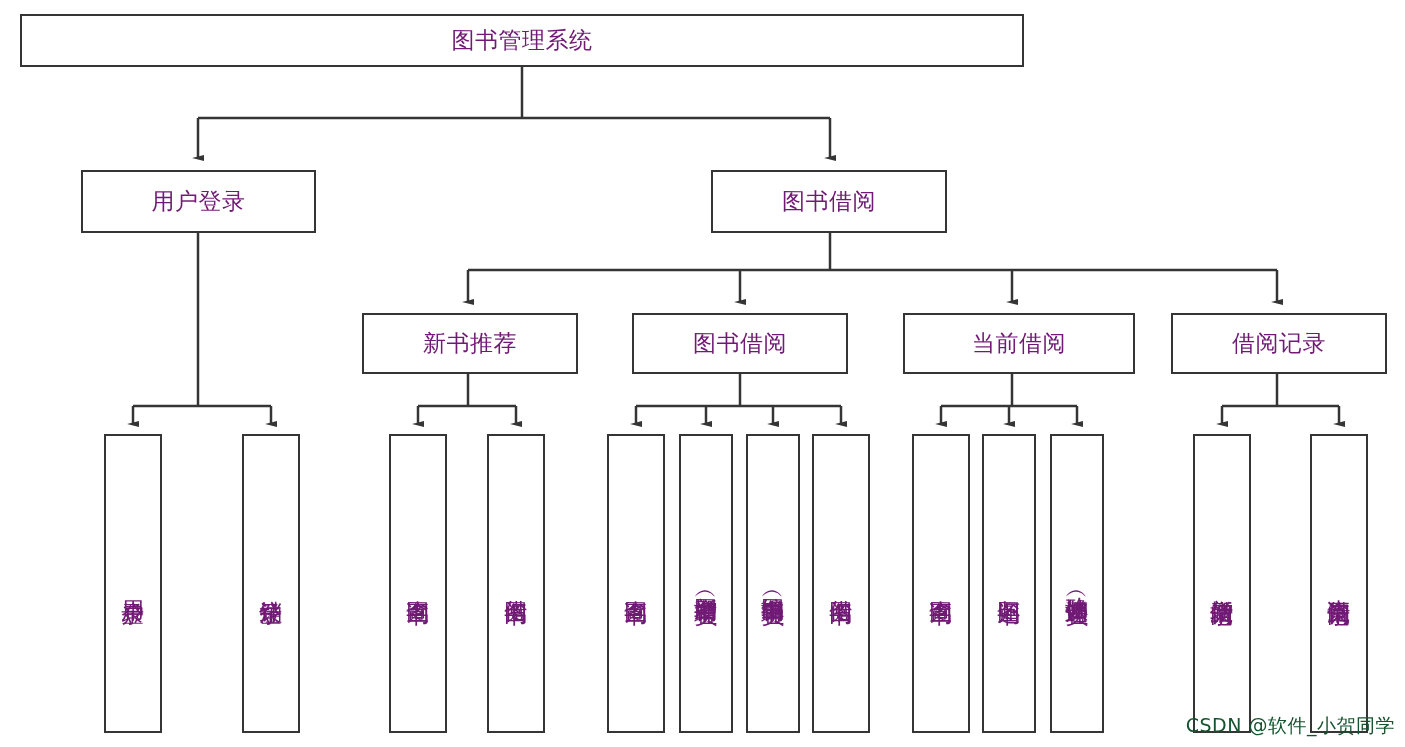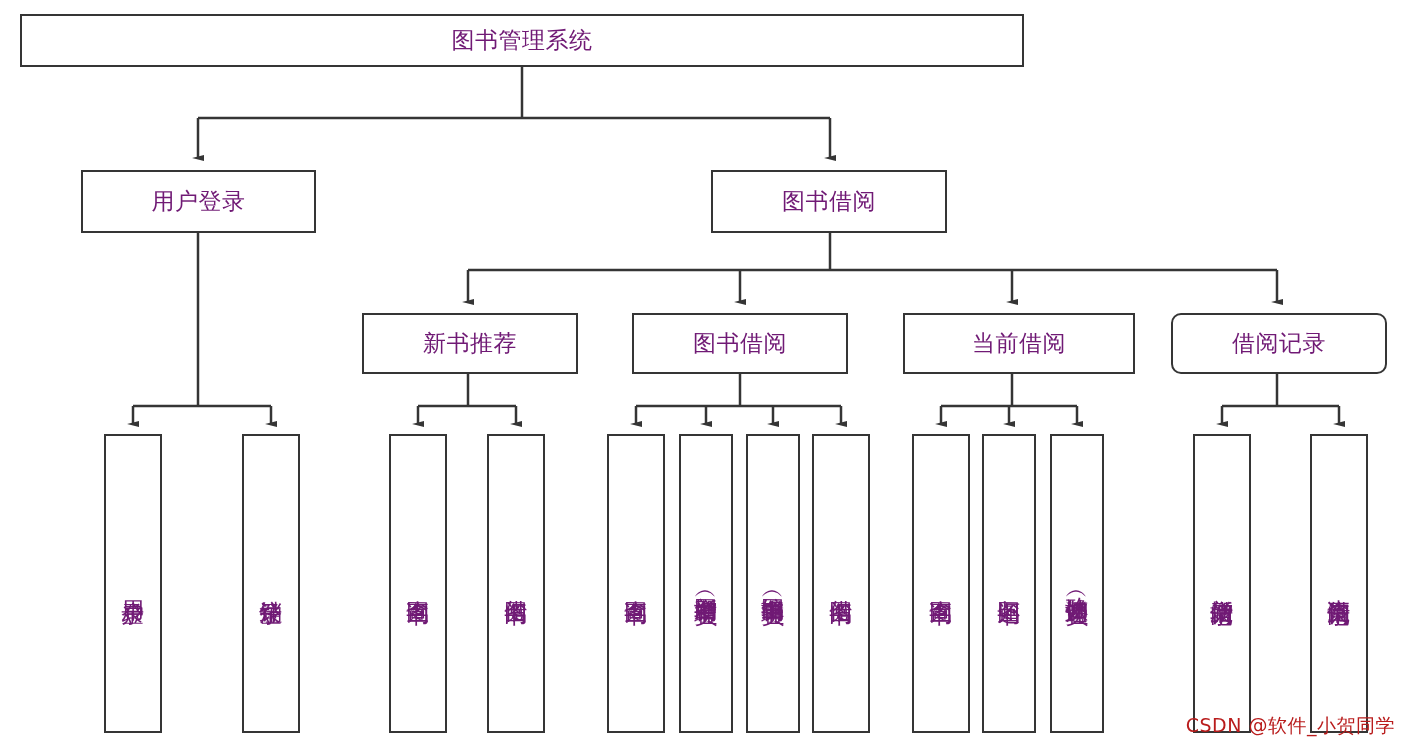--- a/index.html
+++ b/index.html
@@ -49,21 +49,21 @@
   .node.vert span {
     writing-mode: vertical-rl;
     text-orientation: upright;
     white-space: nowrap;
   }
   .watermark {
     position: absolute;
     right: 10px;
     bottom: 8px;
     font-size: 19px;
-    color: #b91c1c;
+    color: #14532d;
     letter-spacing: 0.5px;
     white-space: nowrap;
     text-align: center;
   }
 </style>
 </head>
 <body>
 
 <div id="canvas">
 
@@ -130,21 +130,21 @@
 
   <div class="node horiz" style="left:362px; top:313px; width:216px; height:61px;align-items:center;">
     <span>新书推荐</span>
   </div>
   <div class="node horiz" style="left:632px; top:313px; width:216px; height:61px;">
     <span>图书借阅</span>
   </div>
   <div class="node horiz" style="left:903px; top:313px; width:232px; height:61px;">
     <span>当前借阅</span>
   </div>
-  <div class="node horiz" style="left:1171px; top:313px; width:216px; height:61px;border-radius:10px;">
+  <div class="node horiz" style="left:1171px; top:313px; width:216px; height:61px;">
     <span>借阅记录</span>
   </div>
 
   <div class="node vert" style="left:104px; top:434px; width:58px; height:299px;">
     <span>用户登录</span>
   </div>
   <div class="node vert" style="left:242px; top:434px; width:58px; height:299px;">
     <span>注销登录</span>
   </div>
 

